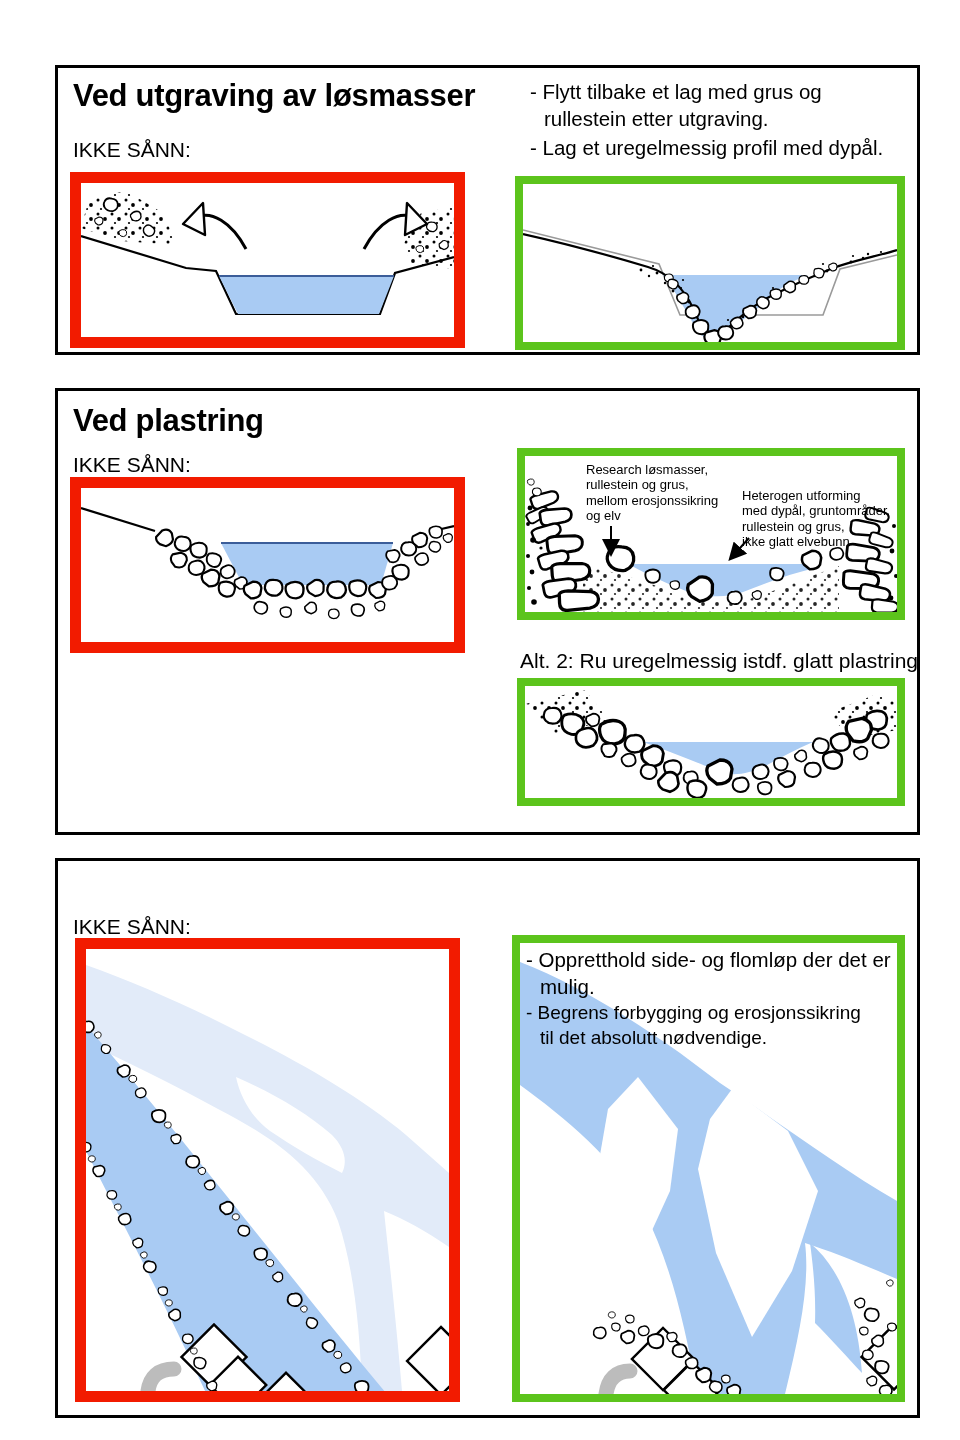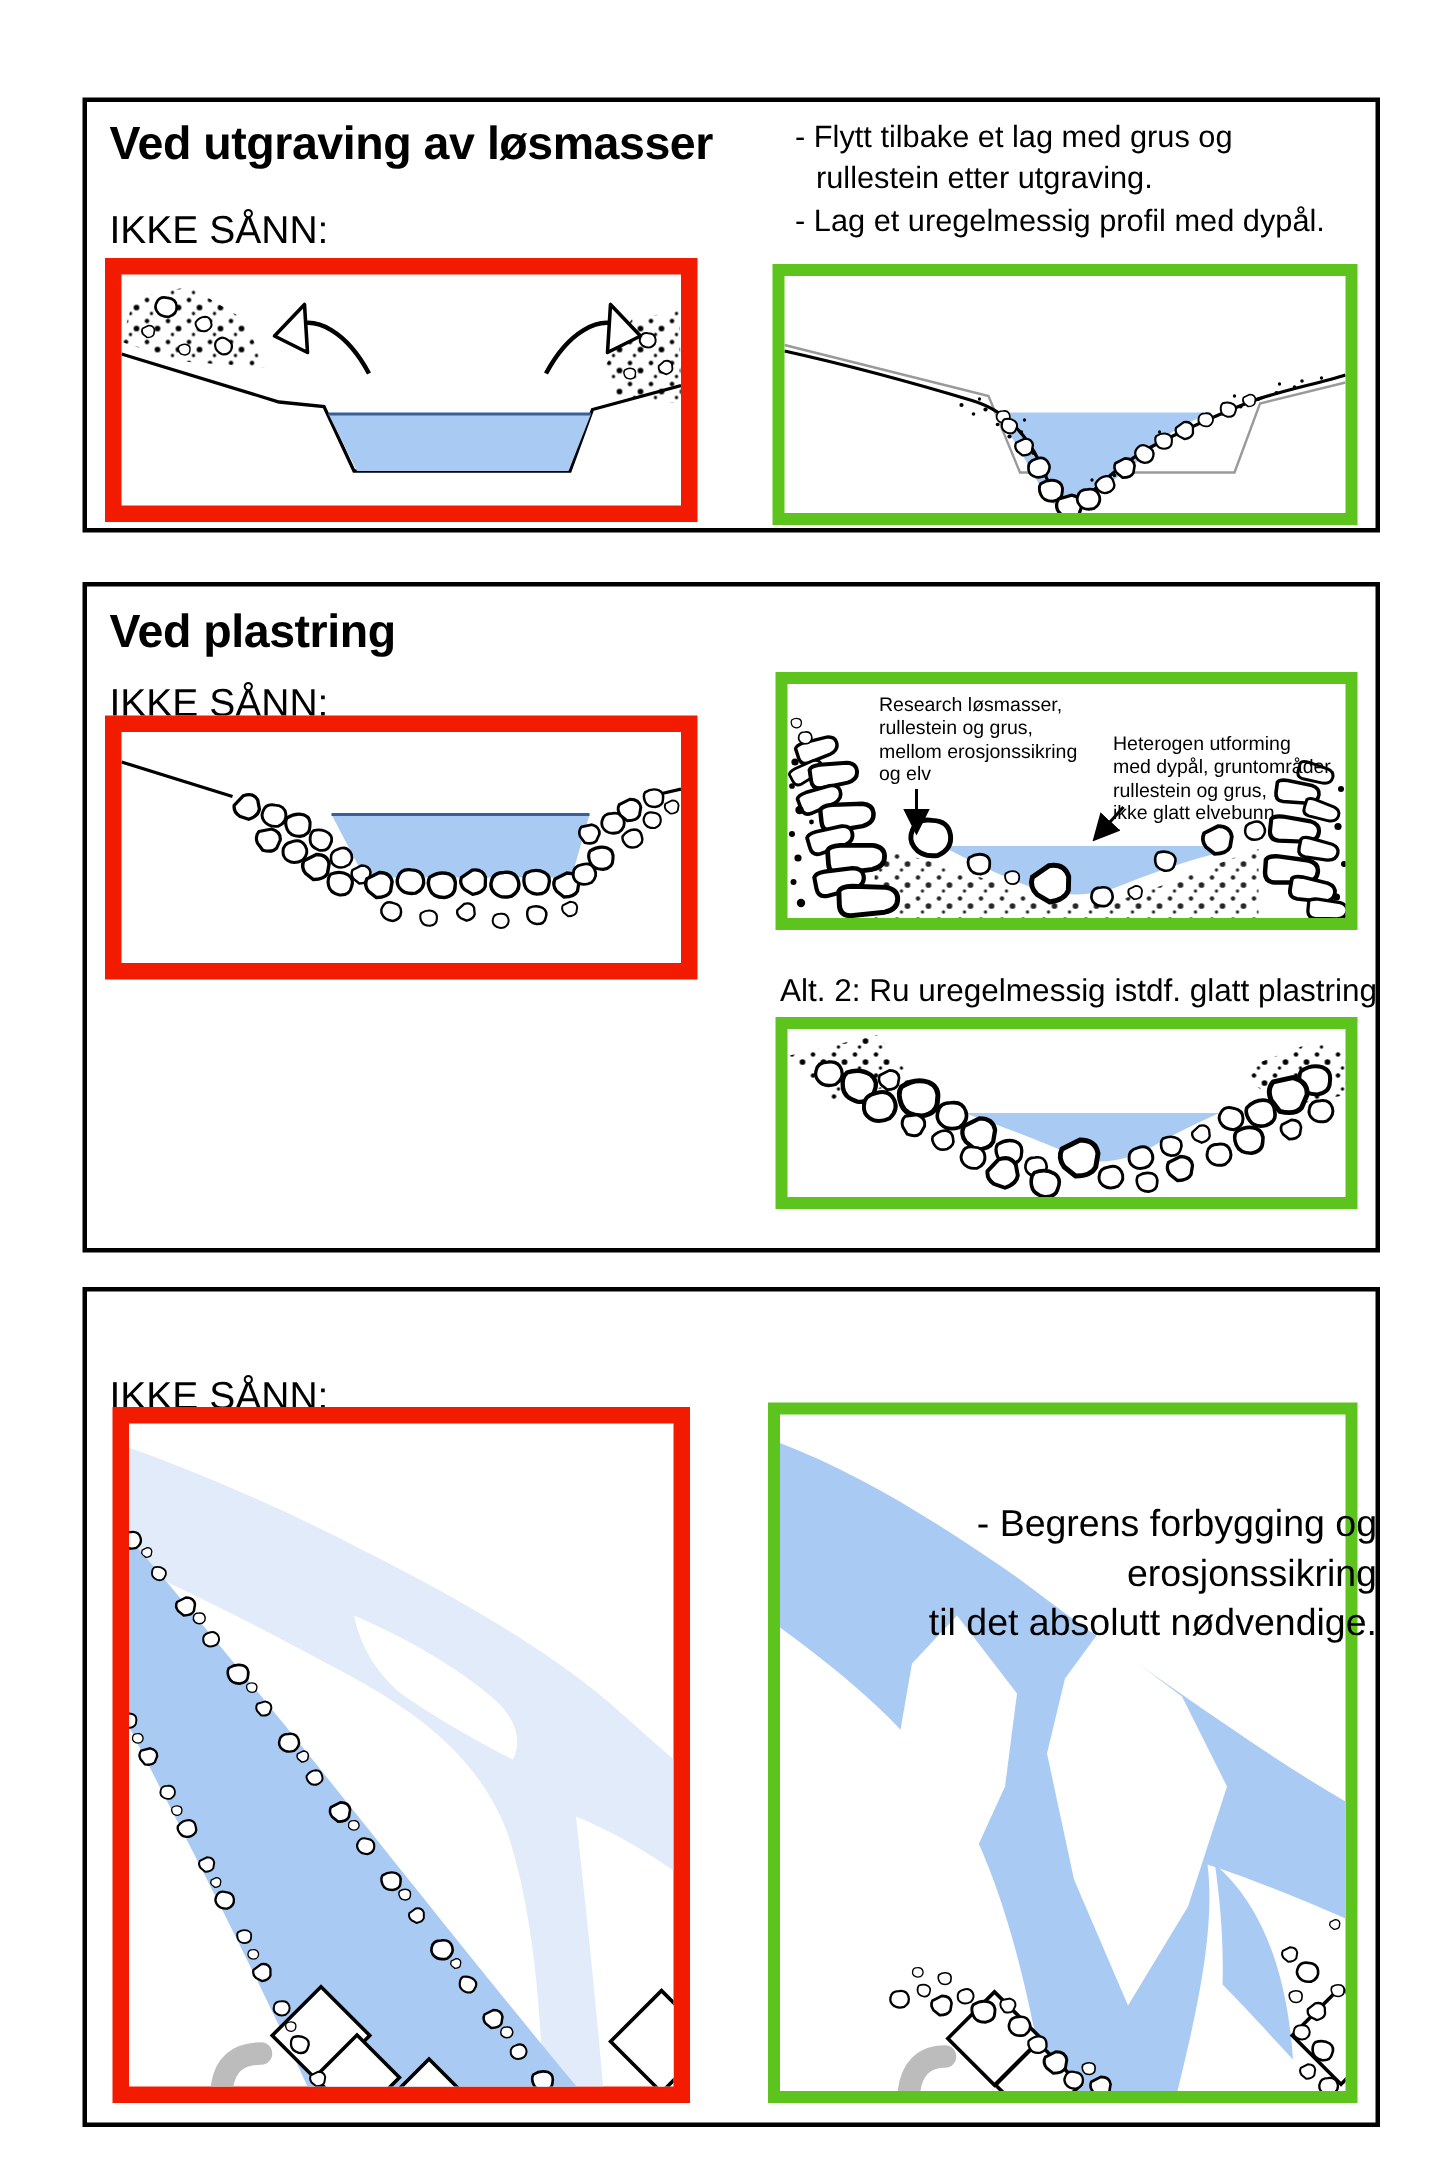--- a/index.html
+++ b/index.html
@@ -5,21 +5,21 @@
   html,body{margin:0;padding:0;background:#fff;}
   #page{position:relative;width:960px;height:1440px;background:#fff;overflow:hidden;
         font-family:"Liberation Sans", sans-serif;color:#000;}
   .abs{position:absolute;}
   .panel{position:absolute;border:3px solid #000;background:#fff;box-sizing:border-box;}
   .frame{position:absolute;background:#fff;box-sizing:border-box;}
   .frame.red{border:11px solid var(--wrong_frame);}
   .frame.green{border:8px solid var(--right_frame);}
   .frame svg{position:absolute;left:0;top:0;width:100%;height:100%;display:block;}
   .ptitle{font-size:31px;font-weight:bold;letter-spacing:-0.3px;white-space:nowrap;}
-  .ikke{font-size:26px;white-space:nowrap;}
+  .ikke{font-size:21px;white-space:nowrap;}
   .althead{font-size:21px;white-space:nowrap;}
   .bullets{font-size:20.5px;line-height:1.32;white-space:pre-line;
            padding-left:14px;text-indent:-14px;}
   .note{font-size:13px;line-height:1.18;white-space:pre-line;}
   .brand{font-size:16px;white-space:nowrap;}
   .brand b{color:var(--brand_purple);font-weight:bold;}
   .brand span{color:var(--brand_magenta);}
   .tagline{font-size:7.5px;color:var(--brand_magenta);white-space:nowrap;}
   
   .gline{fill:none;stroke:#000;stroke-width:2.2;}
@@ -422,16 +422,18 @@
         <use href="#stA" class="stone" transform="translate(348,412) scale(0.6)"></use>
         <use href="#stB" class="stone" transform="translate(362,424) rotate(14) scale(0.8)"></use>
         <use href="#stC" class="stone" transform="translate(352,438) scale(0.6)"></use>
         <use href="#stA" class="stone" transform="translate(366,448) scale(0.7)"></use>
         <use href="#stB" class="stone" transform="translate(372,384) scale(0.5)"></use>
         <use href="#stC" class="stone" transform="translate(370,340) scale(0.4)"></use>
       </g>
     </svg>
   </div>
 
-  <div class="abs bullets" style="left:526px;top:1000px;width:378px;font-size:25px;text-align:right;">- Begrens forbygging og erosjonssikring
+  <div class="abs bullets" style="left:526px;top:946px;width:378px;font-size:20.5px;">- Oppretthold side- og flomløp der det er
+mulig.</div>
+  <div class="abs bullets" style="left:526px;top:1000px;width:378px;font-size:19px;">- Begrens forbygging og erosjonssikring
 til det absolutt nødvendige.</div>
 
 </div>
 
 </body></html>

